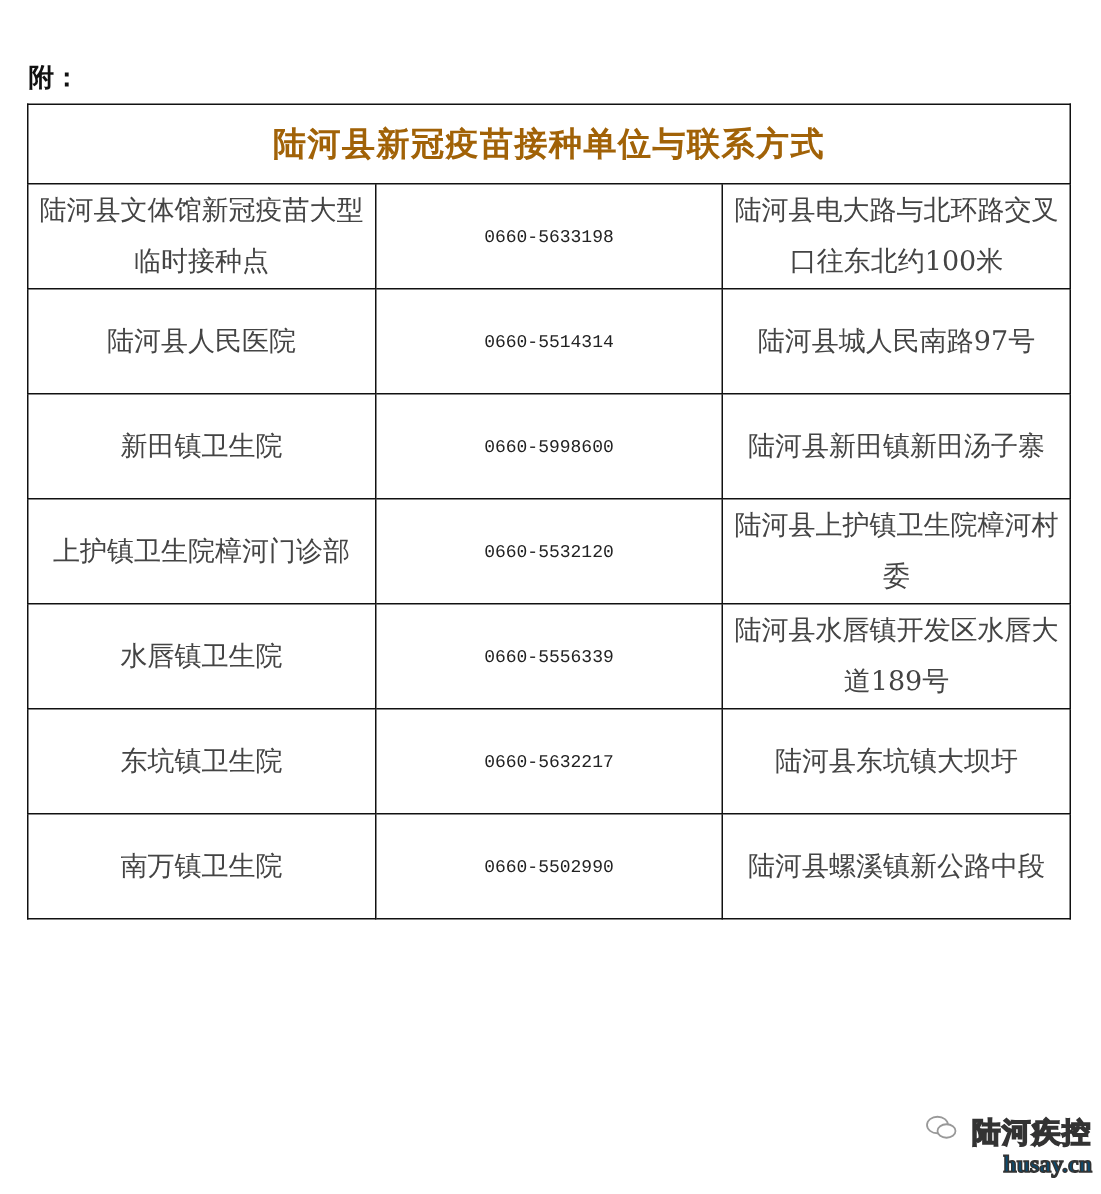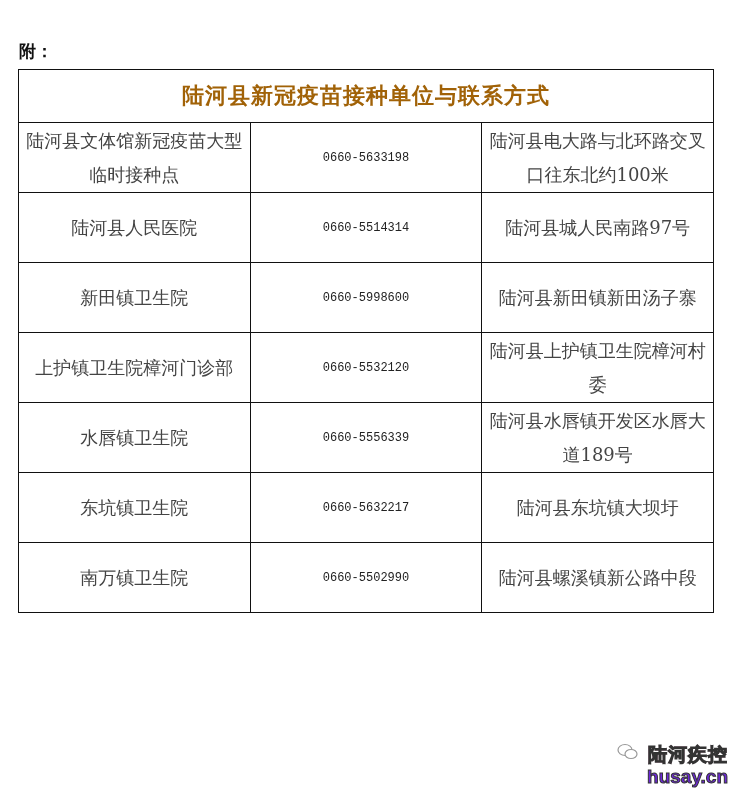--- a/index.html
+++ b/index.html
@@ -9,21 +9,21 @@
   table.vac { position: absolute; left: 18px; top: 69px; width: 696px; border-collapse: collapse; table-layout: fixed; }
   table.vac td { border: 1.5px solid #111; text-align: center; vertical-align: middle; padding: 0; }
   td.title { height: 52px; font-size: 22px; font-weight: bold; color: #a16207; letter-spacing: 1px; }
   td.cell { height: 69px; font-size: 18px; line-height: 34px; color: #444; }
   td.name { width: 279px; }
   td.phone { width: 116px; font-family: "Liberation Mono", "DejaVu Sans Mono", monospace; font-size: 12px; color: #222; word-break: break-all; }
   td.addr { padding: 0 2px; }
   .watermark { position: absolute; right: 6px; bottom: 10px; text-align: right; }
   .wm-cn { font-family: "DejaVu Sans", sans-serif; font-size: 19px; color: #ec4899;
            -webkit-text-stroke: 1px #333; font-weight: bold; letter-spacing: 1px; }
-  .wm-en { font-family: Liberation Sans, sans-serif; font-size: 19px; font-weight: bold; color: #6d28d9;
+  .wm-en { font-family: Liberation Serif, serif; font-size: 16px; font-weight: bold; color: #0c4a6e;
            -webkit-text-stroke: 1px #333; line-height: 18px; }
   .wm-icon { display: inline-block; font-size: 16px; color: #999; margin-right: 4px; }
 </style>
 </head>
 <body>
 
 <div class="attach">附：</div>
 
 <table class="vac">
   <tbody>

